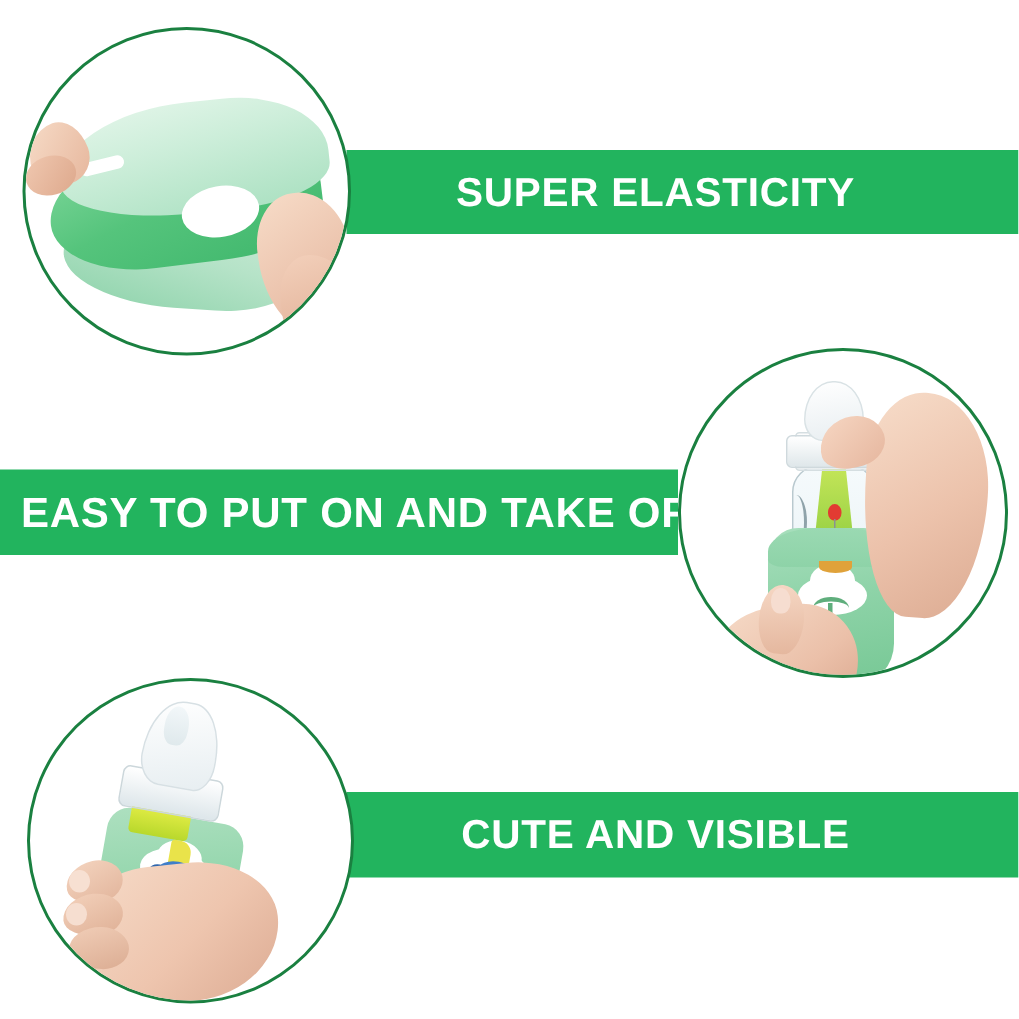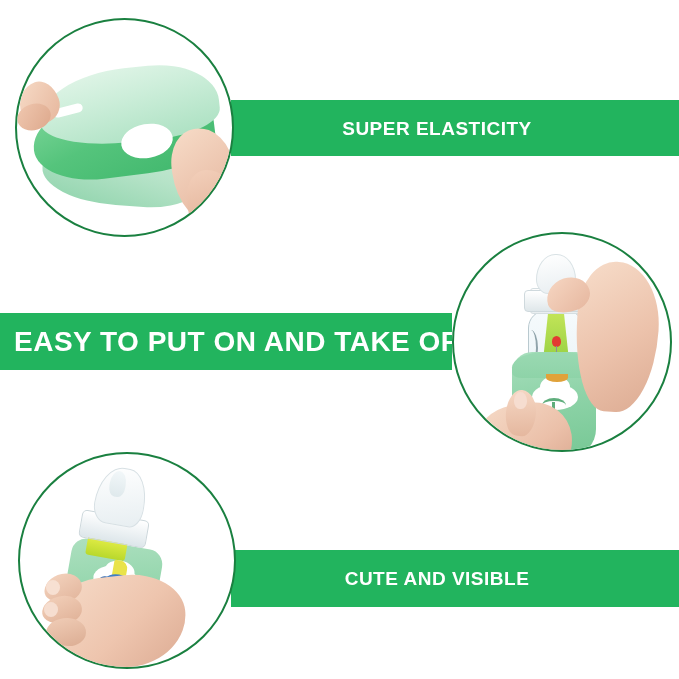--- a/index.html
+++ b/index.html
@@ -7,26 +7,26 @@
     width:679px;height:679px;background:#ffffff;
     font-family:"Liberation Sans", sans-serif;
     overflow:hidden;position:relative;
   }
   .stage{position:absolute;inset:0;width:679px;height:679px;background:#fff;}
 
   
   .banner{position:absolute;background:#22b45e;display:flex;align-items:center;z-index:1;}
   .banner .btxt{
     color:#ffffff;font-weight:bold;letter-spacing:.5px;
-    font-size:19px;line-height:1;white-space:nowrap;
+    font-size:27px;line-height:1;white-space:nowrap;
   }
   .banner-1{left:231px;top:100px;width:448px;height:56px;justify-content:center;padding-right:36px;box-sizing:border-box;}
   .banner-2{left:0px;top:313px;width:452px;height:57px;justify-content:flex-start;padding-left:14px;box-sizing:border-box;}
   .banner-2 .btxt{font-size:28px;}
-  .banner-3{left:231px;top:528px;width:448px;height:57px;justify-content:center;padding-right:36px;box-sizing:border-box;margin-top:22px;}
+  .banner-3{left:231px;top:528px;width:448px;height:57px;justify-content:center;padding-right:36px;box-sizing:border-box;}
 
   
   .circle{
     position:absolute;border-radius:50%;
     border:2px solid #1a8040;background:#ffffff;
     overflow:hidden;z-index:2;
   }
   .c-elastic{left:15px;top:18px;width:215px;height:215px;}
   .c-puton  {left:452px;top:232px;width:216px;height:216px;}
   .c-cute   {left:18px;top:452px;width:214px;height:213px;}

